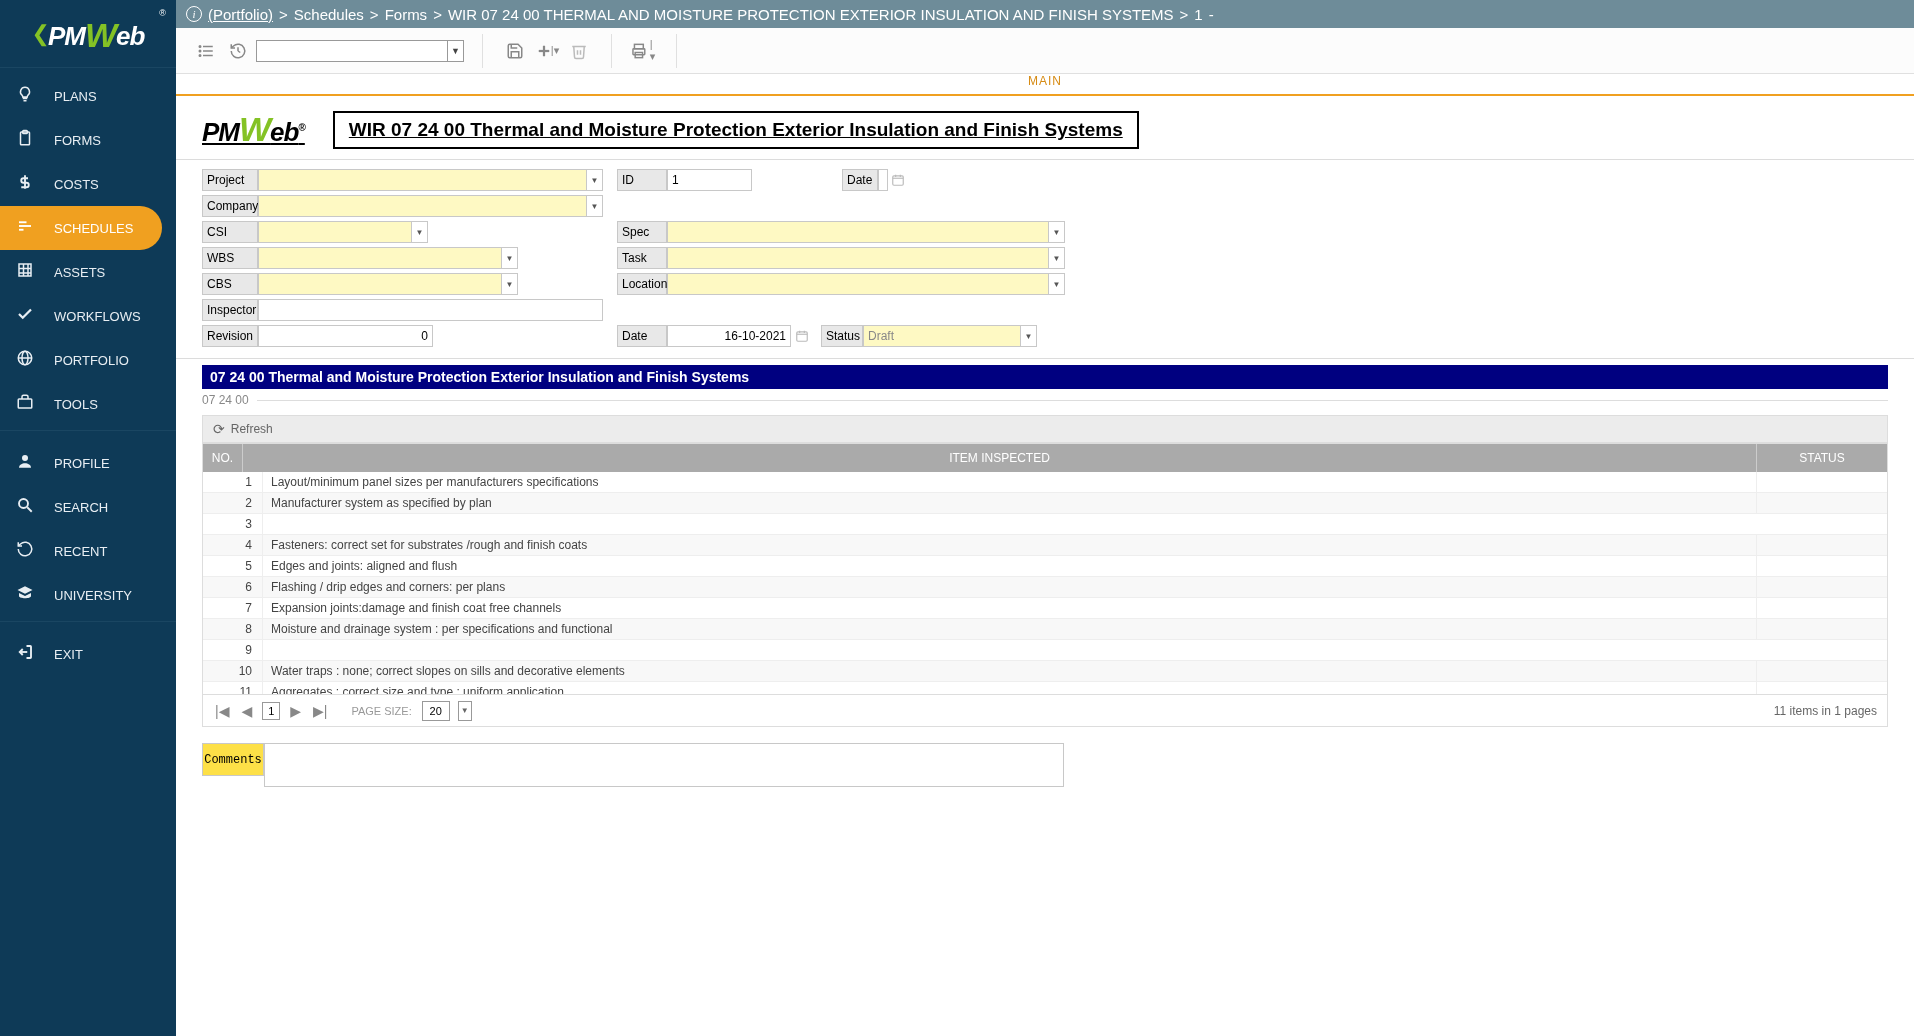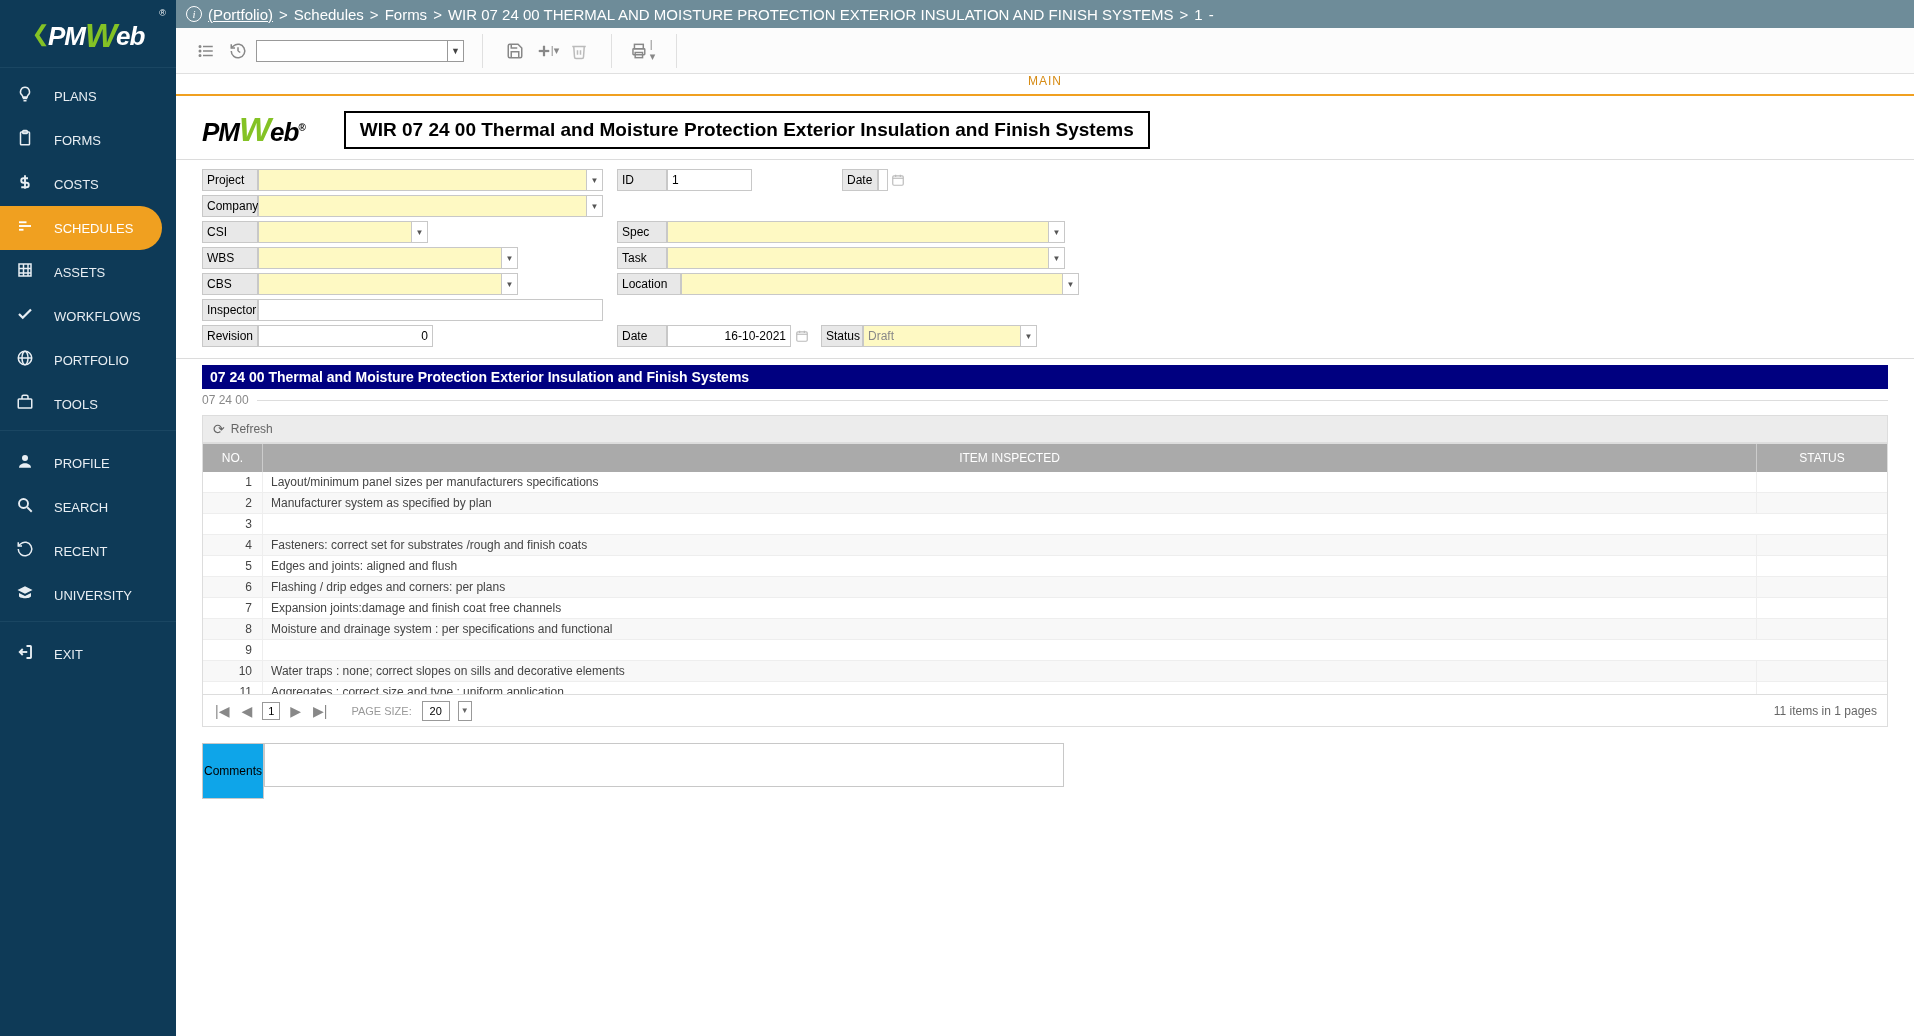--- a/index.html
+++ b/index.html
@@ -22,57 +22,57 @@
 .bc-info { width: 16px; height: 16px; border:1.5px solid #fff; border-radius: 50%; display: flex; align-items: center; justify-content: center; font-style: italic; font-size: 11px; font-family: Georgia, serif;}
 .toolbar { height: 46px; background: #fcfcfc; border-bottom: 1px solid #e0e0e0; display: flex; align-items: center; padding: 0 8px; gap: 6px; }
 .tb-group { display: flex; align-items: center; gap: 4px; padding: 0 8px; height: 100%;}
 .tb-sep { width: 1px; height: 34px; background: #e0e0e0; margin: 0 4px;}
 .tb-btn { width: 28px; height: 28px; display: flex; align-items: center; justify-content: center; color: #888; cursor: pointer; font-size: 18px;}
 .view-select { width: 208px; height: 22px; border: 1px solid #999; background: #fff; display: flex; }
 .view-select-arrow { width: 16px; border-left: 1px solid #999; display: flex; align-items: center; justify-content: center; font-size: 9px; color: #444;}
 .content { flex: 1; overflow: auto; padding: 0; }
 .tab-row { display: flex; justify-content: center; border-bottom: 2px solid #f0a020; height: 22px; align-items: flex-start;}
 .tab-row .tab { color: #d68b14; font-size: 12px; letter-spacing: 1px; padding-bottom: 4px;}
-.form-header { display: flex; align-items: flex-end; gap: 39px; padding: 14px 26px 10px; }
+.form-header { display: flex; align-items: flex-end; gap: 28px; padding: 14px 26px 10px; text-decoration: underline; }
 .form-header .h-logo { font-size: 26px; font-weight: bold; font-style: italic; letter-spacing: -1px;}
 .form-header .h-logo .w { color: #84c225; font-size: 34px; }
 .form-header .h-logo sup { font-size: 10px; font-style: normal;}
 .form-title { border: 2px solid #000; padding: 6px 14px; font-size: 19px; font-weight: bold; }
 .form-grid { padding: 8px 26px; border-top: 1px solid #dcdcdc; border-bottom: 1px solid #dcdcdc;}
 .fg-row { display: flex; align-items: center; margin-bottom: 2px; height: 24px;}
 .fg-label { width: 56px; background: #e8e8e8; border: 1px solid #c8c8c8; height: 22px; display: flex; align-items: center; padding: 0 4px; font-size: 12px;}
 .fg-input { height: 22px; border: 1px solid #c8c8c8; background: #fff; padding: 0 4px; font-size: 12px;}
 .fg-combo { display: flex; }
 .fg-combo .cb-text { flex:1; height: 22px; border: 1px solid #c8c8c8; background: #fef9c3; }
 .fg-combo .cb-arrow { width: 16px; height: 22px; border: 1px solid #c8c8c8; border-left: none; background: #fff; display: flex; align-items: center; justify-content: center; font-size: 8px; color: #555;}
 .section-bar { background: #000080; color: #fff; font-weight: bold; padding: 4px 8px; font-size: 14px; margin: 6px 26px 0; }
 .section-sub { color: #888; font-size: 12px; padding: 4px 26px; display: flex; align-items: center; gap: 8px;}
 .section-sub .line { flex:1; height:1px; background:#ddd;}
 .grid-toolbar { background: #ececec; border: 1px solid #ddd; margin: 4px 26px 0; padding: 4px 10px; display: flex; gap: 6px; align-items: center; color: #666; height: 28px;}
 .grid-toolbar .refresh-ico { font-size: 14px;}
 .grid { margin: 0 26px; border: 1px solid #ddd;}
 .grid-header { display: flex; background: #aaa; color: #fff; font-size: 12px; height: 28px; }
-.gh-no { width: 60px; display: flex; align-items: center; justify-content: center; border-right: 1px solid #ccc;}
+.gh-no { width: 40px; display: flex; align-items: center; justify-content: center; border-right: 1px solid #ccc;}
 .gh-item { flex: 1; display: flex; align-items: center; justify-content: center; border-right: 1px solid #ccc;}
 .gh-status { width: 130px; display: flex; align-items: center; justify-content: center;}
 .grid-row { display: flex; border-bottom: 1px solid #eee; height: 21px; font-size: 12px; }
 .grid-row:nth-child(even) { background: #f8f8f8; }
 .gr-no { width: 60px; display: flex; align-items: center; justify-content: flex-end; padding-right: 10px; border-right: 1px solid #eee; color: #444;}
 .gr-item { flex: 1; padding: 0 8px; display: flex; align-items: center; border-right: 1px solid #eee; color: #444;}
 .gr-status { width: 130px; }
 .grid-rows { max-height: 222px; overflow: hidden;}
 .grid-footer { margin: 0 26px; border: 1px solid #ddd; border-top: none; height: 32px; display: flex; align-items: center; padding: 0 10px; gap: 8px; font-size: 12px; color: #666;}
 .page-btn { color: #888; cursor: pointer; font-size: 14px; padding: 0 2px;}
 .page-input { width: 18px; height: 18px; border:1px solid #999; text-align: center; font-size: 11px;}
 .page-size-label { margin-left: 14px; font-size: 11px; color: #999;}
 .page-size-sel { width: 28px; height: 20px; border:1px solid #999; text-align:center; font-size:11px; margin-left:2px;}
 .page-arrow { width: 14px; height:20px; border:1px solid #999; display:flex; align-items:center; justify-content:center; font-size:8px;}
 .page-info { margin-left: auto; font-size: 12px; color: #666;}
 .comments-row { margin: 16px 26px; display: flex; }
-.comments-label { width: 62px; background: #0ea5e9; border: 1px solid #c8c8c8; height: 56px; display: flex; align-items:center; justify-content:center; font-size:12px;}
+.comments-label { width: 62px; background: #fde047; border: 1px solid #c8c8c8; height: 33px; display: flex; align-items:center; justify-content:center; font-size:12px;font-family:Liberation Mono, monospace;}
 .comments-input { width: 800px; height: 44px; border: 1px solid #c8c8c8; background:#fff;}
 svg.icon { width: 18px; height: 18px; }
 </style>
 </head>
 <body>
 
 <div class="app">
   <div class="sidebar">
     <div class="logo">
       <span class="logo-chev">❮</span>
@@ -326,21 +326,21 @@
               <div class="cb-arrow">▼</div>
             </div>
         </div>
         <div class="fg-row">
           <div class="fg-label">CBS</div>
           <div class="fg-combo" style="width:260px;">
               <div class="cb-text"></div>
               <div class="cb-arrow">▼</div>
             </div>
           <div style="flex:0 0 99px"></div>
-          <div class="fg-label" style="width:64px">Location</div>
+          <div class="fg-label" style="width:50px">Location</div>
           <div class="fg-combo" style="width:398px;">
               <div class="cb-text"></div>
               <div class="cb-arrow">▼</div>
             </div>
         </div>
         <div class="fg-row">
           <div class="fg-label">Inspector</div>
           <input class="fg-input" style="width: 345px;">
         </div>
         <div class="fg-row">

